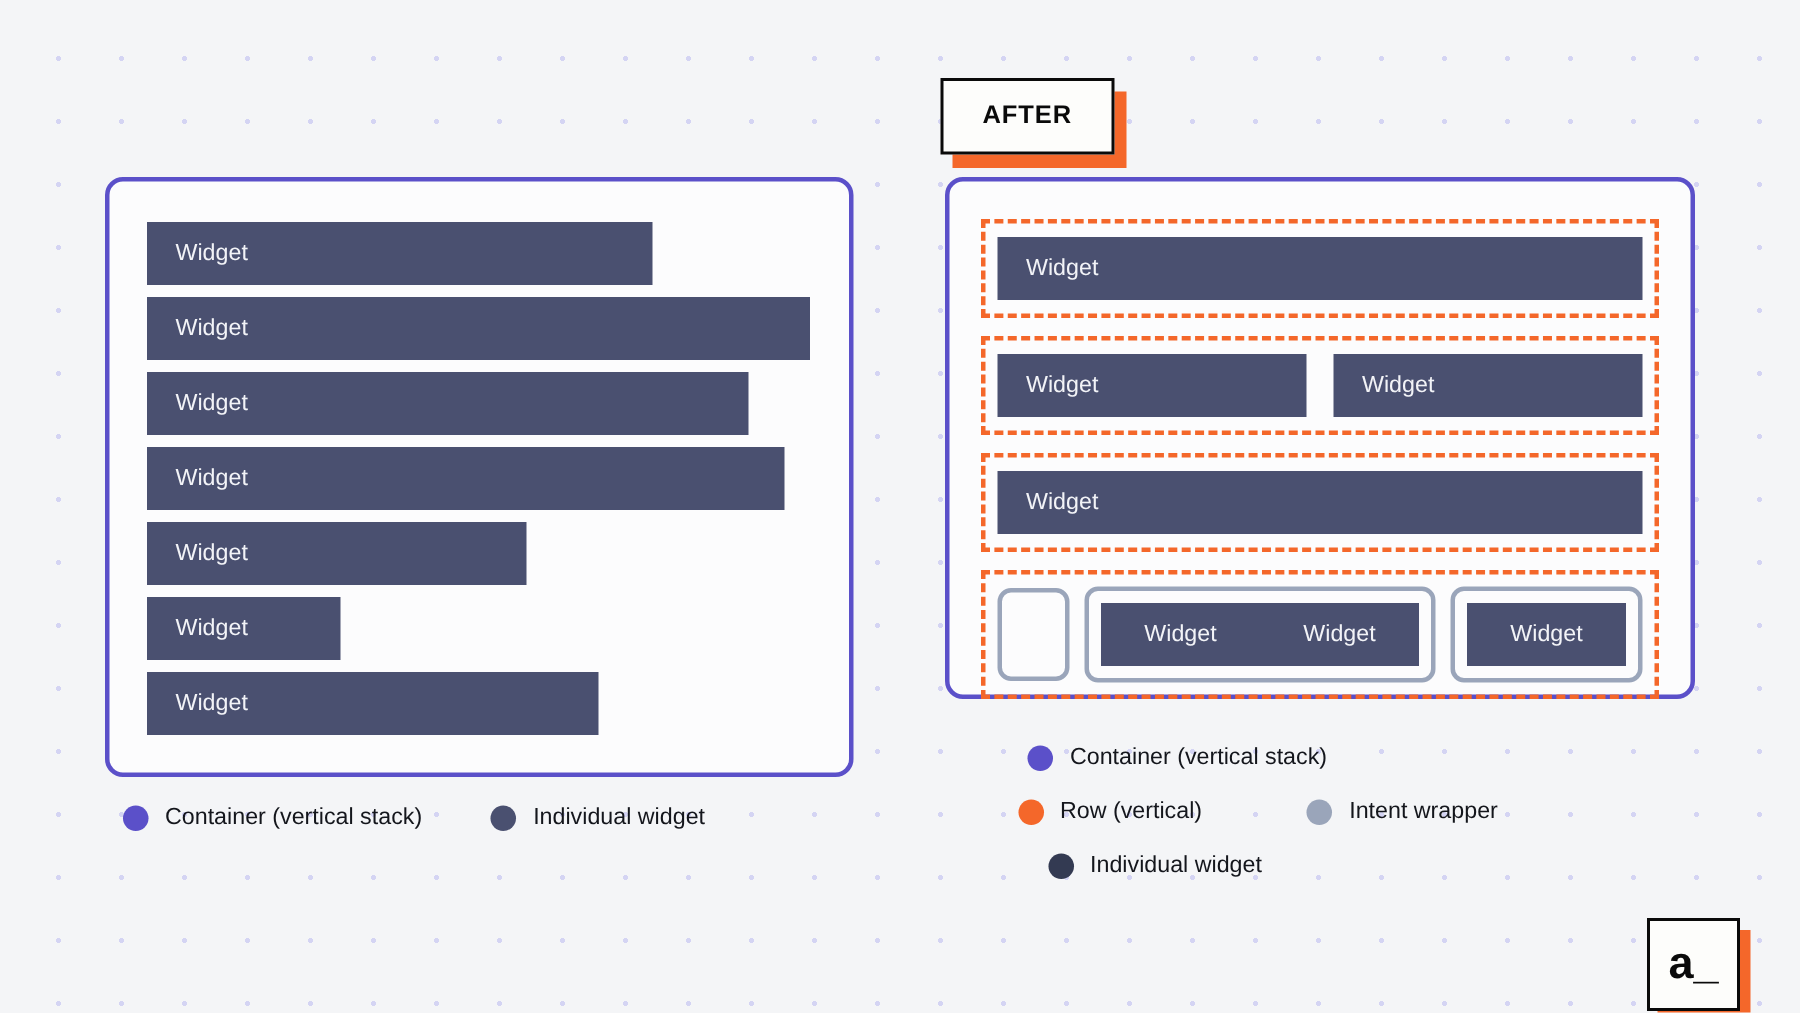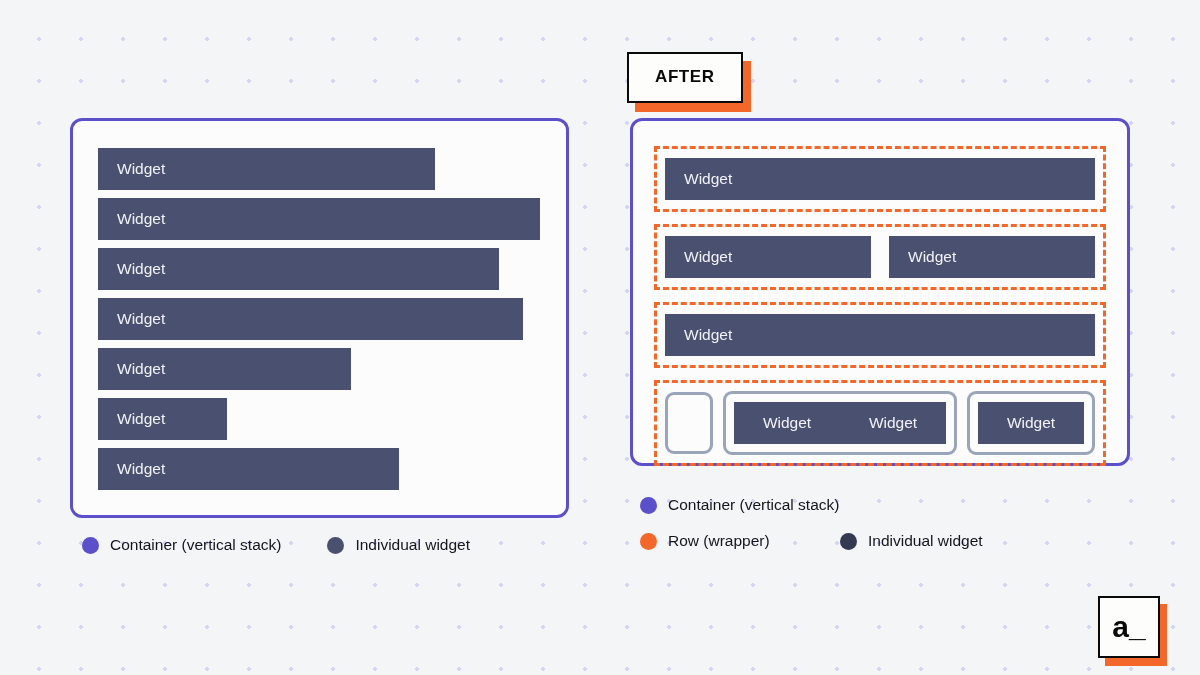--- a/index.html
+++ b/index.html
@@ -89,29 +89,29 @@
     background: #fcfcfd;
   }
   .intent-wrapper.empty { width: 48px; height: 62px; }
 
   
   .legend {
     position: absolute;
     display: flex; flex-wrap: wrap;
     align-items: center;
   }
-  .legend-item { display: flex; align-items: center; }
+  .legend-item { display: flex; align-items: center; justify-content: center; }
   .legend-dot {
     width: 17px; height: 17px; border-radius: 50%;
     flex: none; margin-right: 11px;
   }
   .legend-label { font-size: 15.5px; color: #14161c; white-space: nowrap; }
 
   
-  #logo-wrap { position: absolute; left: 1098px; top: 596px; width: 62px; height: 62px; }
+  #logo-wrap { position: absolute; left: 1098px; top: 612px; width: 62px; height: 62px; }
   #logo-shadow {
     position: absolute; left: 7px; top: 8px; width: 100%; height: 100%;
     background: #f4672a;
   }
   #logo-box {
     position: relative; width: 100%; height: 100%;
     background: #fdfdfb; border: 2px solid #0a0a0a;
     display: flex; align-items: center; justify-content: center;
   }
   #logo-box span { font-size: 30px; font-weight: bold; color: #0a0a0a; line-height: 1; }
@@ -207,21 +207,25 @@
       </div>
   </div>
 
   <div class="legend" id="after-legend" style="left:640px; top:496px; width:470px; row-gap:18px; column-gap:0px;">
       <div class="legend-item" style="width: 290px;">
         <span class="legend-dot" style="background: rgb(91, 80, 201);"></span>
         <span class="legend-label">Container (vertical stack)</span>
       </div>
       <div class="legend-item" style="width: 200px;">
         <span class="legend-dot" style="background: rgb(244, 103, 42);"></span>
-        <span class="legend-label">Row (wrapper)</span>
+        <span class="legend-label">Row (vertical)</span>
+      </div>
+      <div class="legend-item" style="width: 190px;">
+        <span class="legend-dot" style="background: rgb(154, 165, 186);"></span>
+        <span class="legend-label">Intent wrapper</span>
       </div>
       <div class="legend-item" style="width: 260px;">
         <span class="legend-dot" style="background: rgb(51, 58, 82);"></span>
         <span class="legend-label">Individual widget</span>
       </div>
     </div>
 
   <div id="logo-wrap">
     <div id="logo-shadow"></div>
     <div id="logo-box">

